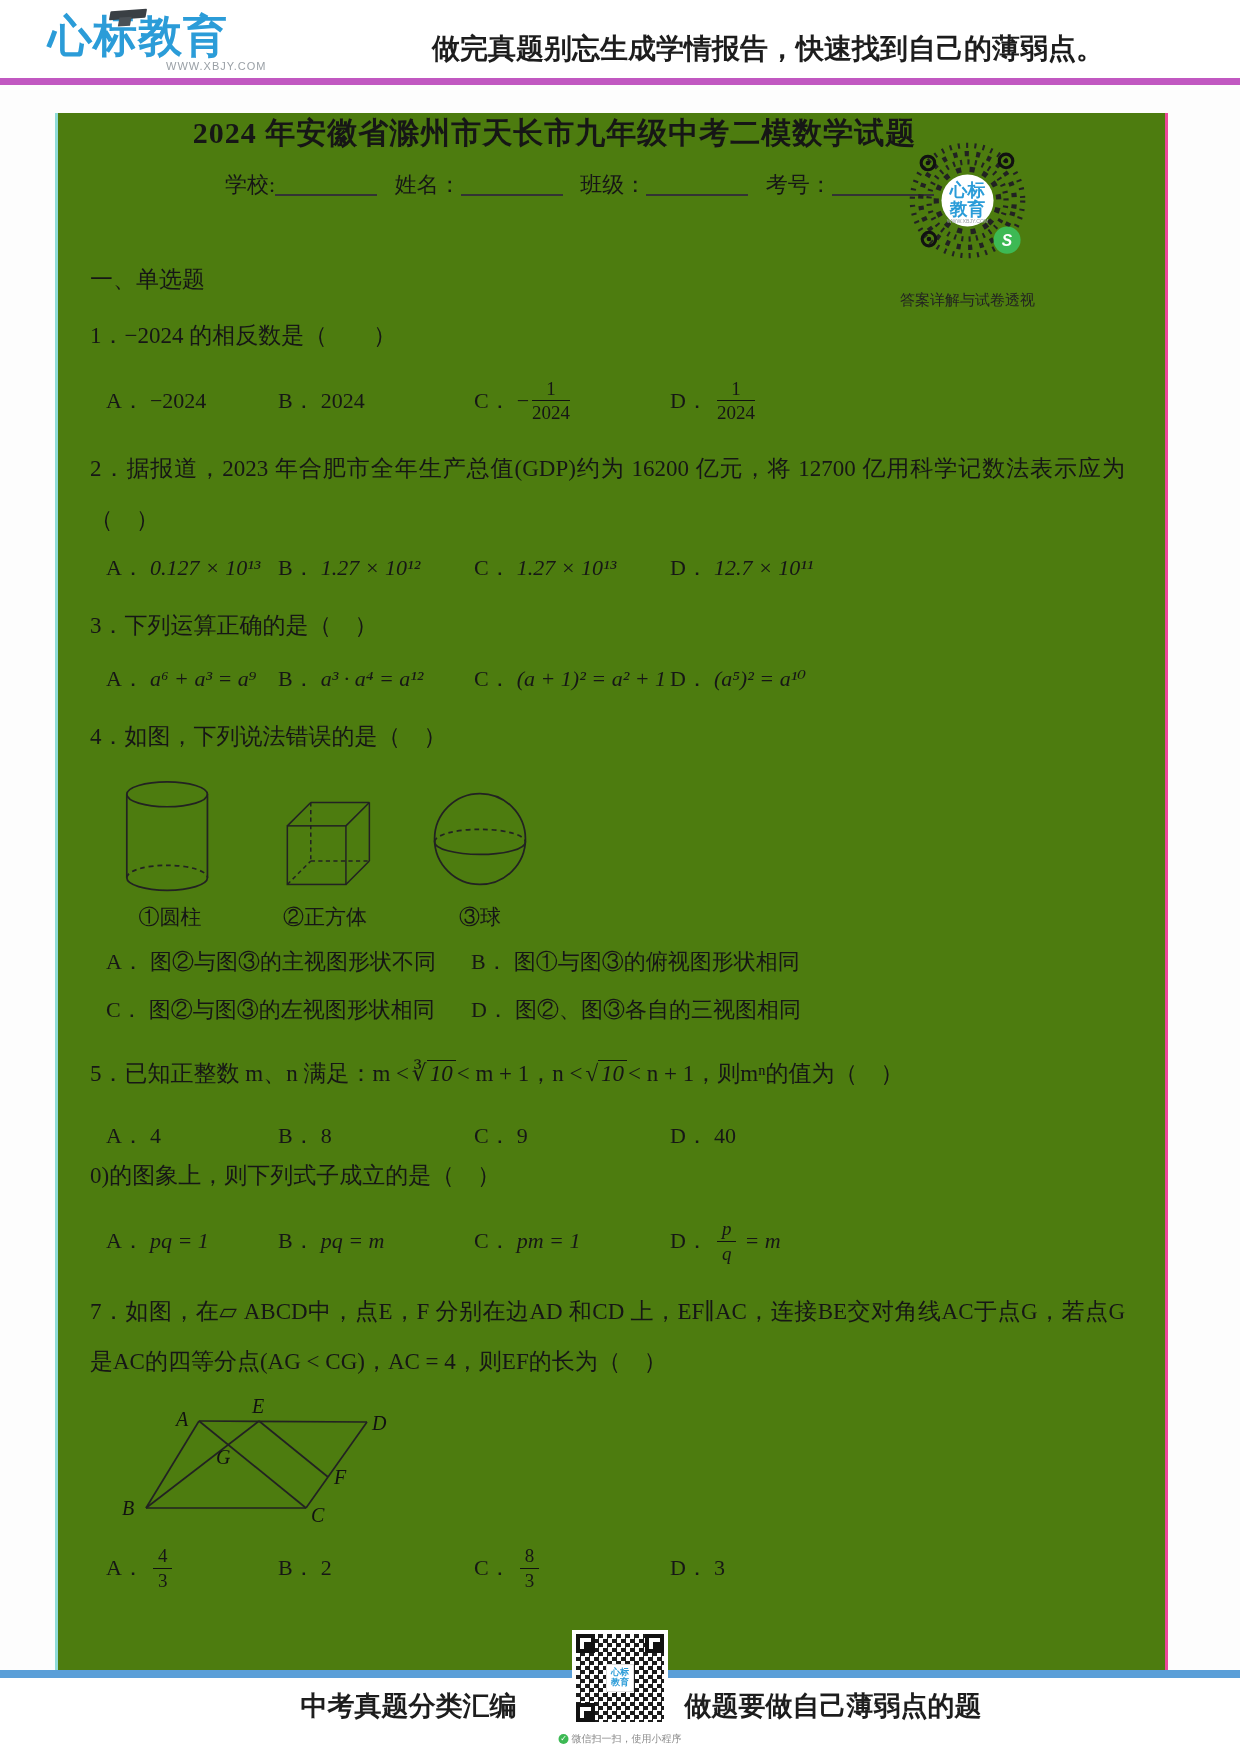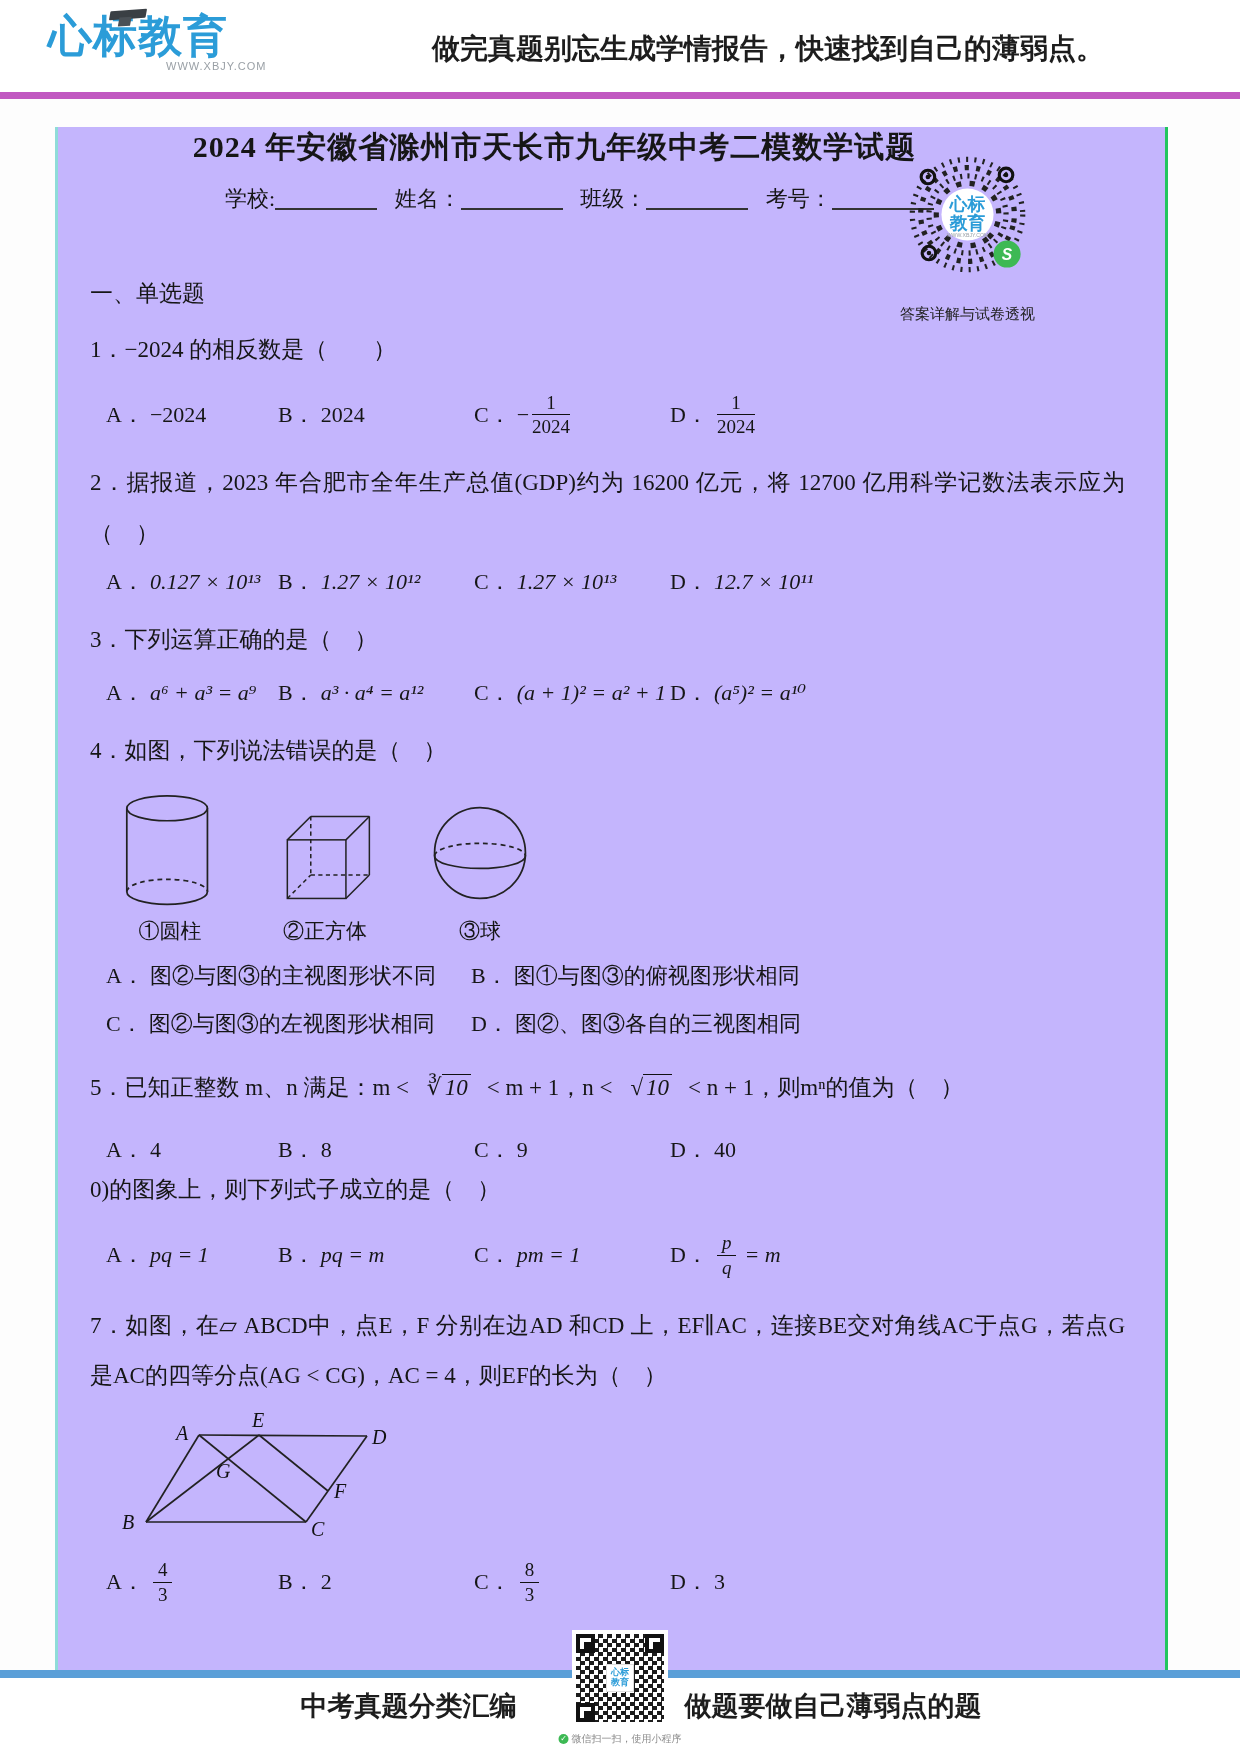--- a/index.html
+++ b/index.html
@@ -1,48 +1,48 @@
 <!DOCTYPE html>
 <html><head>
 <meta charset="utf-8">
 <style>
   * { margin:0; padding:0; box-sizing:border-box; }
   html,body { width:1240px; height:1754px; background:#fdfdfd; overflow:hidden;
     font-family:"Liberation Serif","DejaVu Serif",serif; color:#161616; }
 
   
-  .topbar { position:relative; height:92px; background:#fff; }
+  .topbar { position:relative; height:78px; background:#fff; }
   .logo { position:absolute; left:48px; top:14px; }
   .logo-main { font-family:"Liberation Sans","DejaVu Sans",sans-serif; font-weight:bold;
     font-size:44px; color:#2b9cd8; letter-spacing:1px; line-height:1; }
   .grad-cap { position:absolute; left:62px; top:-4px; width:36px; height:9px;
     background:#3a3f44; transform:skewX(-14deg) rotate(-4deg); border-radius:1px; }
   .grad-cap::after { content:""; position:absolute; left:10px; top:7px; width:12px; height:9px; background:#4a5056; }
   .logo-url { position:absolute; left:118px; top:46px; font-family:"Liberation Sans",sans-serif;
     font-size:11px; color:#9aa0a6; letter-spacing:1px; }
   .slogan { position:absolute; left:432px; top:30px; font-size:28px; font-weight:600; color:#1d1d1d; }
   .magenta-line { height:7px; background:#c158c1; }
 
   
   .page { position:relative; margin-left:55px; width:1113px; height:1585px;
-    border-left:3px solid #8fdcd8; border-right:3px solid #22c55e; background:#c4b5fd;
+    border-left:3px solid #8fdcd8; border-right:3px solid #ec4899; background:#4d7c0f;
     padding:0 40px 0 32px; }
 
   .title { margin:28px 106px 0 0; text-align:center; font-size:30px; font-weight:bold; letter-spacing:1px; }
   .info-row { margin:16px 0 0 135px; font-size:22px; white-space:nowrap; }
   .info-field { margin-right:12px; }
   .blank { display:inline-block; width:102px; height:22px; border-bottom:2px solid #333; vertical-align:-4px; }
 
   .qr-top { position:absolute; top:25px; right:135px; width:125px; height:125px; }
   .qr-caption { position:absolute; top:178px; right:130px; font-size:15px; color:#222; }
 
   .sec-head { margin-top:64px; font-size:23px; font-weight:normal; }
 
   .stem { margin-top:16px; font-size:23px; line-height:2.2; text-align:justify; }
-  .stem-flex { display:flex; align-items:flex-start; gap:16px; white-space:nowrap; }
+  .stem-flex { display:flex; align-items:flex-start; gap:1px; white-space:nowrap; }
 
   .optrow { display:flex; align-items:center; margin:14px 0 0 16px; font-size:22px; }
   .opt { display:flex; align-items:center; width:196px; }
   .opt:first-child { width:172px; }
   .opt.wide { width:365px; }
   .opt:last-child { width:auto; }
   .opt .lab { margin-right:6px; }
   .mi { font-style:italic; }
 
   .frac { display:inline-block; text-align:center; vertical-align:middle; font-size:19px; line-height:1.15; margin:2px 3px; }

